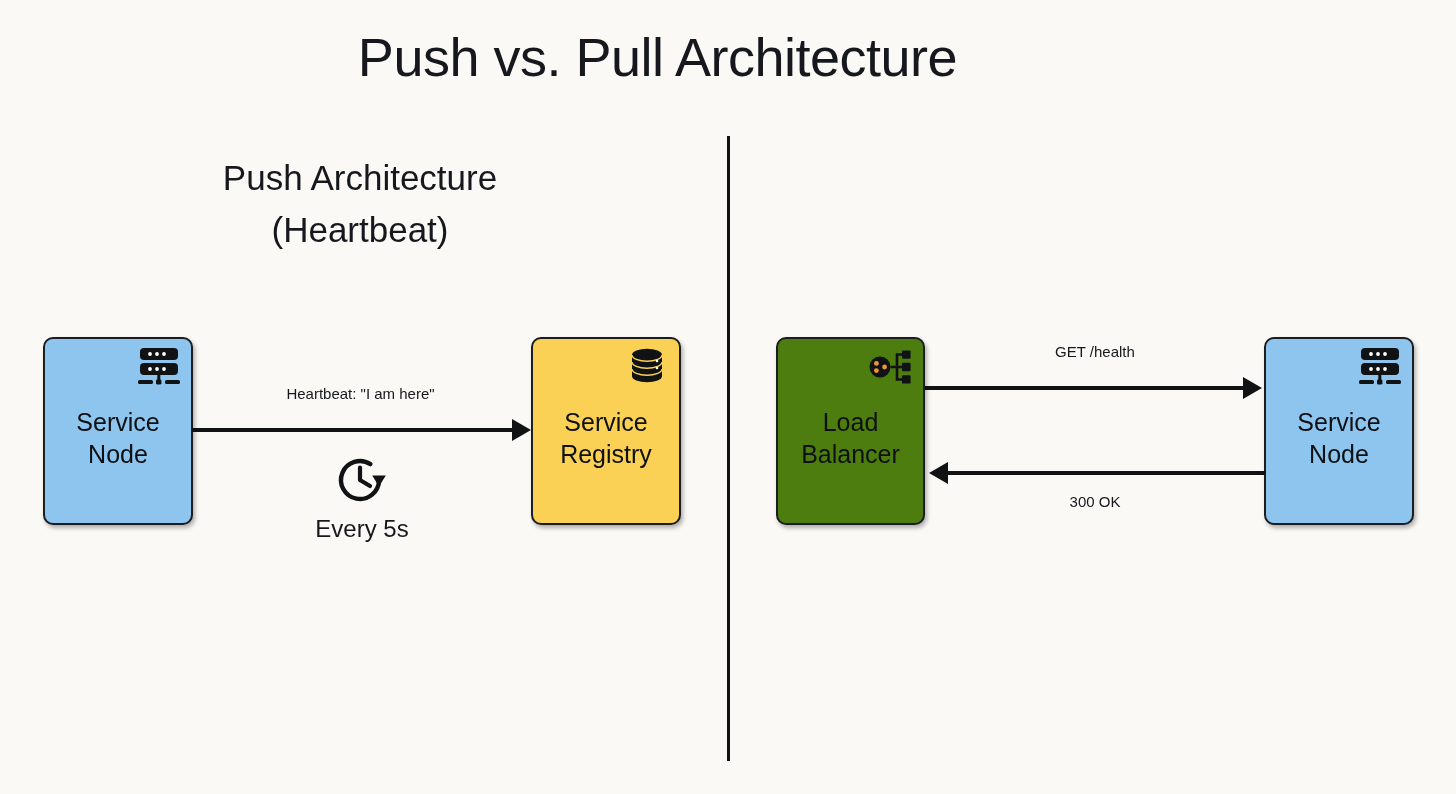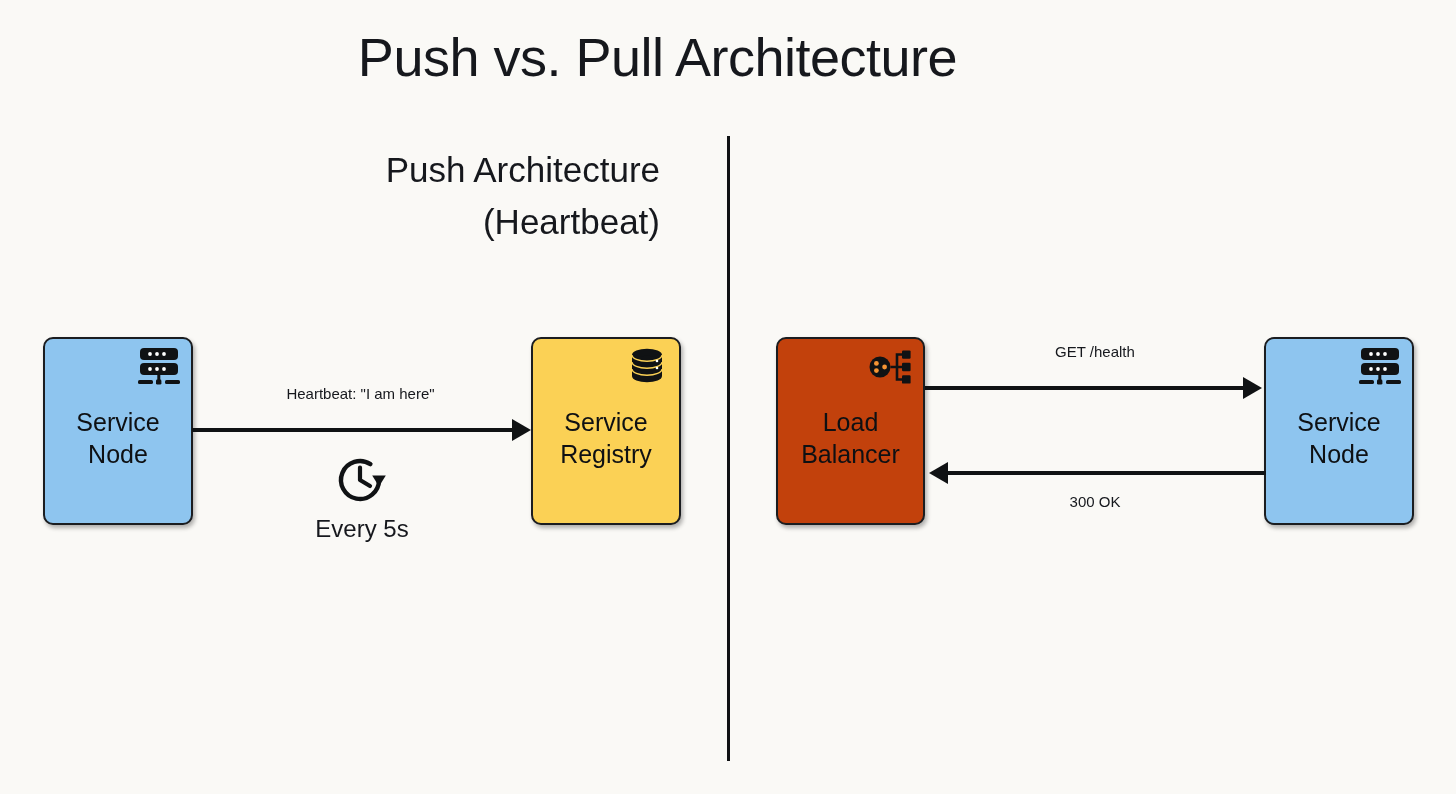--- a/index.html
+++ b/index.html
@@ -35,21 +35,21 @@
   }
   .panel-title {
     position: absolute;
     text-align: center;
     font-size: 35px;
     font-weight: 400;
     line-height: 1.48;
     color: #16181d;
     white-space: pre-line;
   }
-  .panel-title.left  { top: 144px; left: 60px;  width: 600px; text-align: right; }
+  .panel-title.left  { top: 152px; left: 60px;  width: 600px; }
   .panel-title.right { top: 150px; left: 795px; width: 600px; }
 
   
   .divider {
     position: absolute;
     left: 727px;
     top: 136px;
     width: 3px;
     height: 625px;
     background: #101214;
@@ -78,21 +78,21 @@
   .node .node-icon {
     position: absolute;
     top: 8px;
     right: 9px;
     width: 46px;
     height: 40px;
   }
 
   #node-service-node-left  { left: 43px;   top: 337px; width: 150px; height: 188px; background: #8ec5ef; }
   #node-service-registry   { left: 531px;  top: 337px; width: 150px; height: 188px; background: #fbd155; }
-  #node-load-balancer      { left: 776px;  top: 337px; width: 149px; height: 188px; background: #c2410c; }
+  #node-load-balancer      { left: 776px;  top: 337px; width: 149px; height: 188px; background: #4d7c0f; }
   #node-service-node-right { left: 1264px; top: 337px; width: 150px; height: 188px; background: #8ec5ef; }
 
   
   .arrow-line {
     position: absolute;
     height: 4px;
     background: #101214;
   }
   .arrow-head {
     position: absolute;

